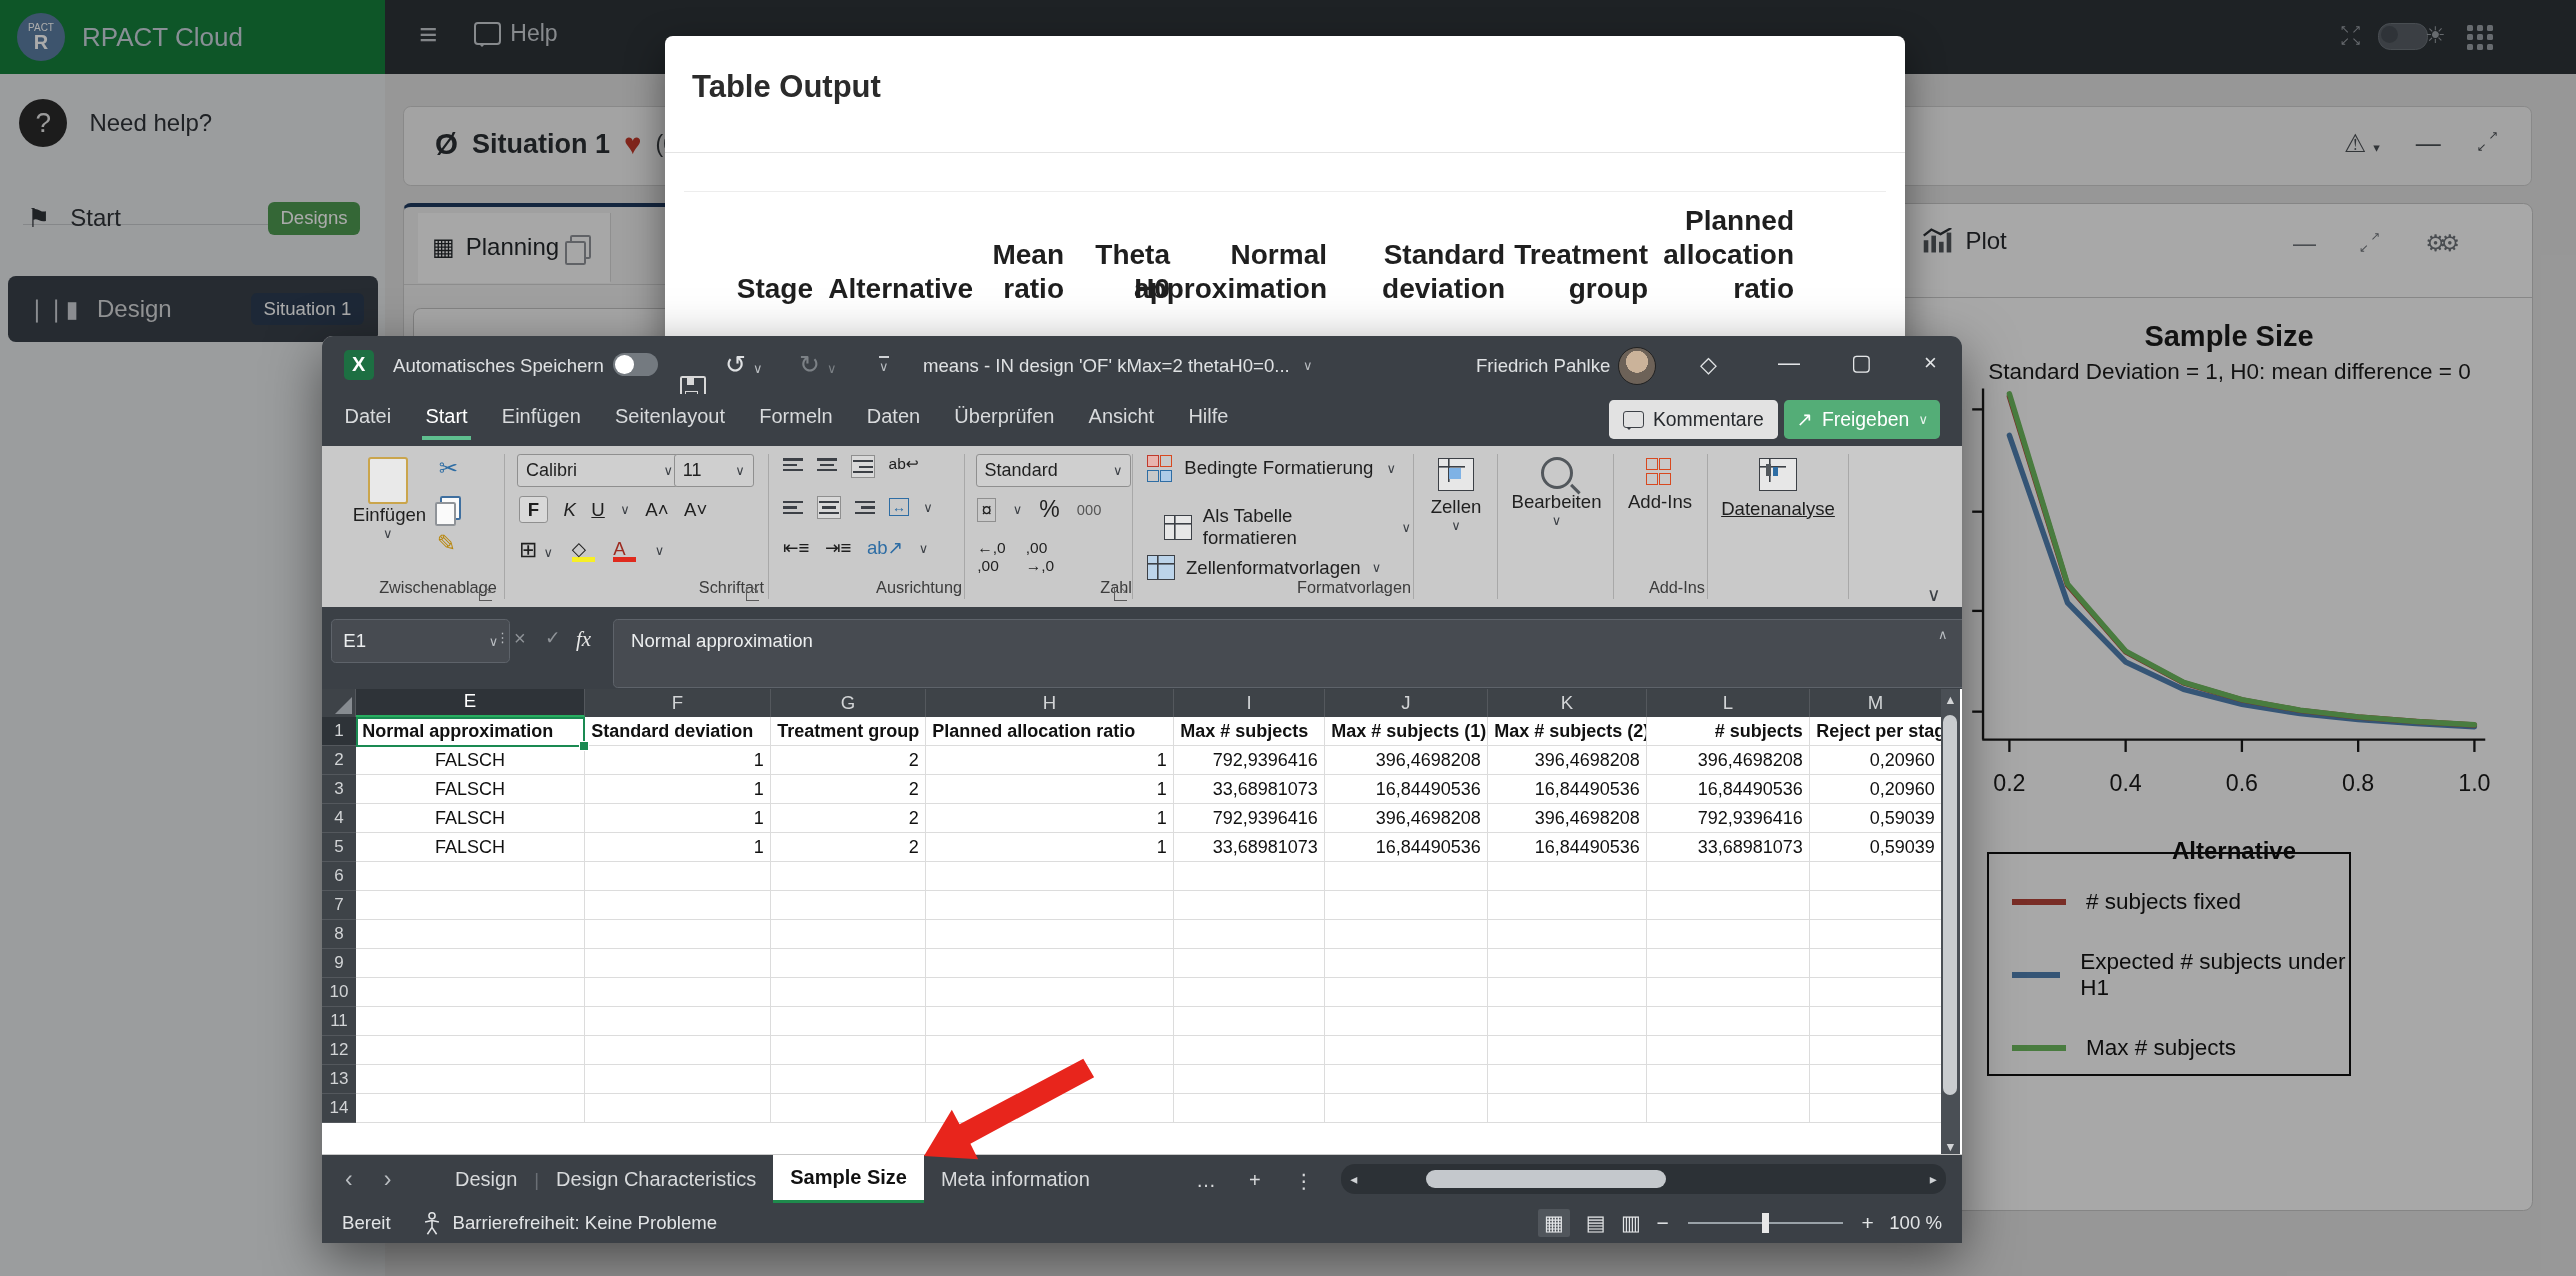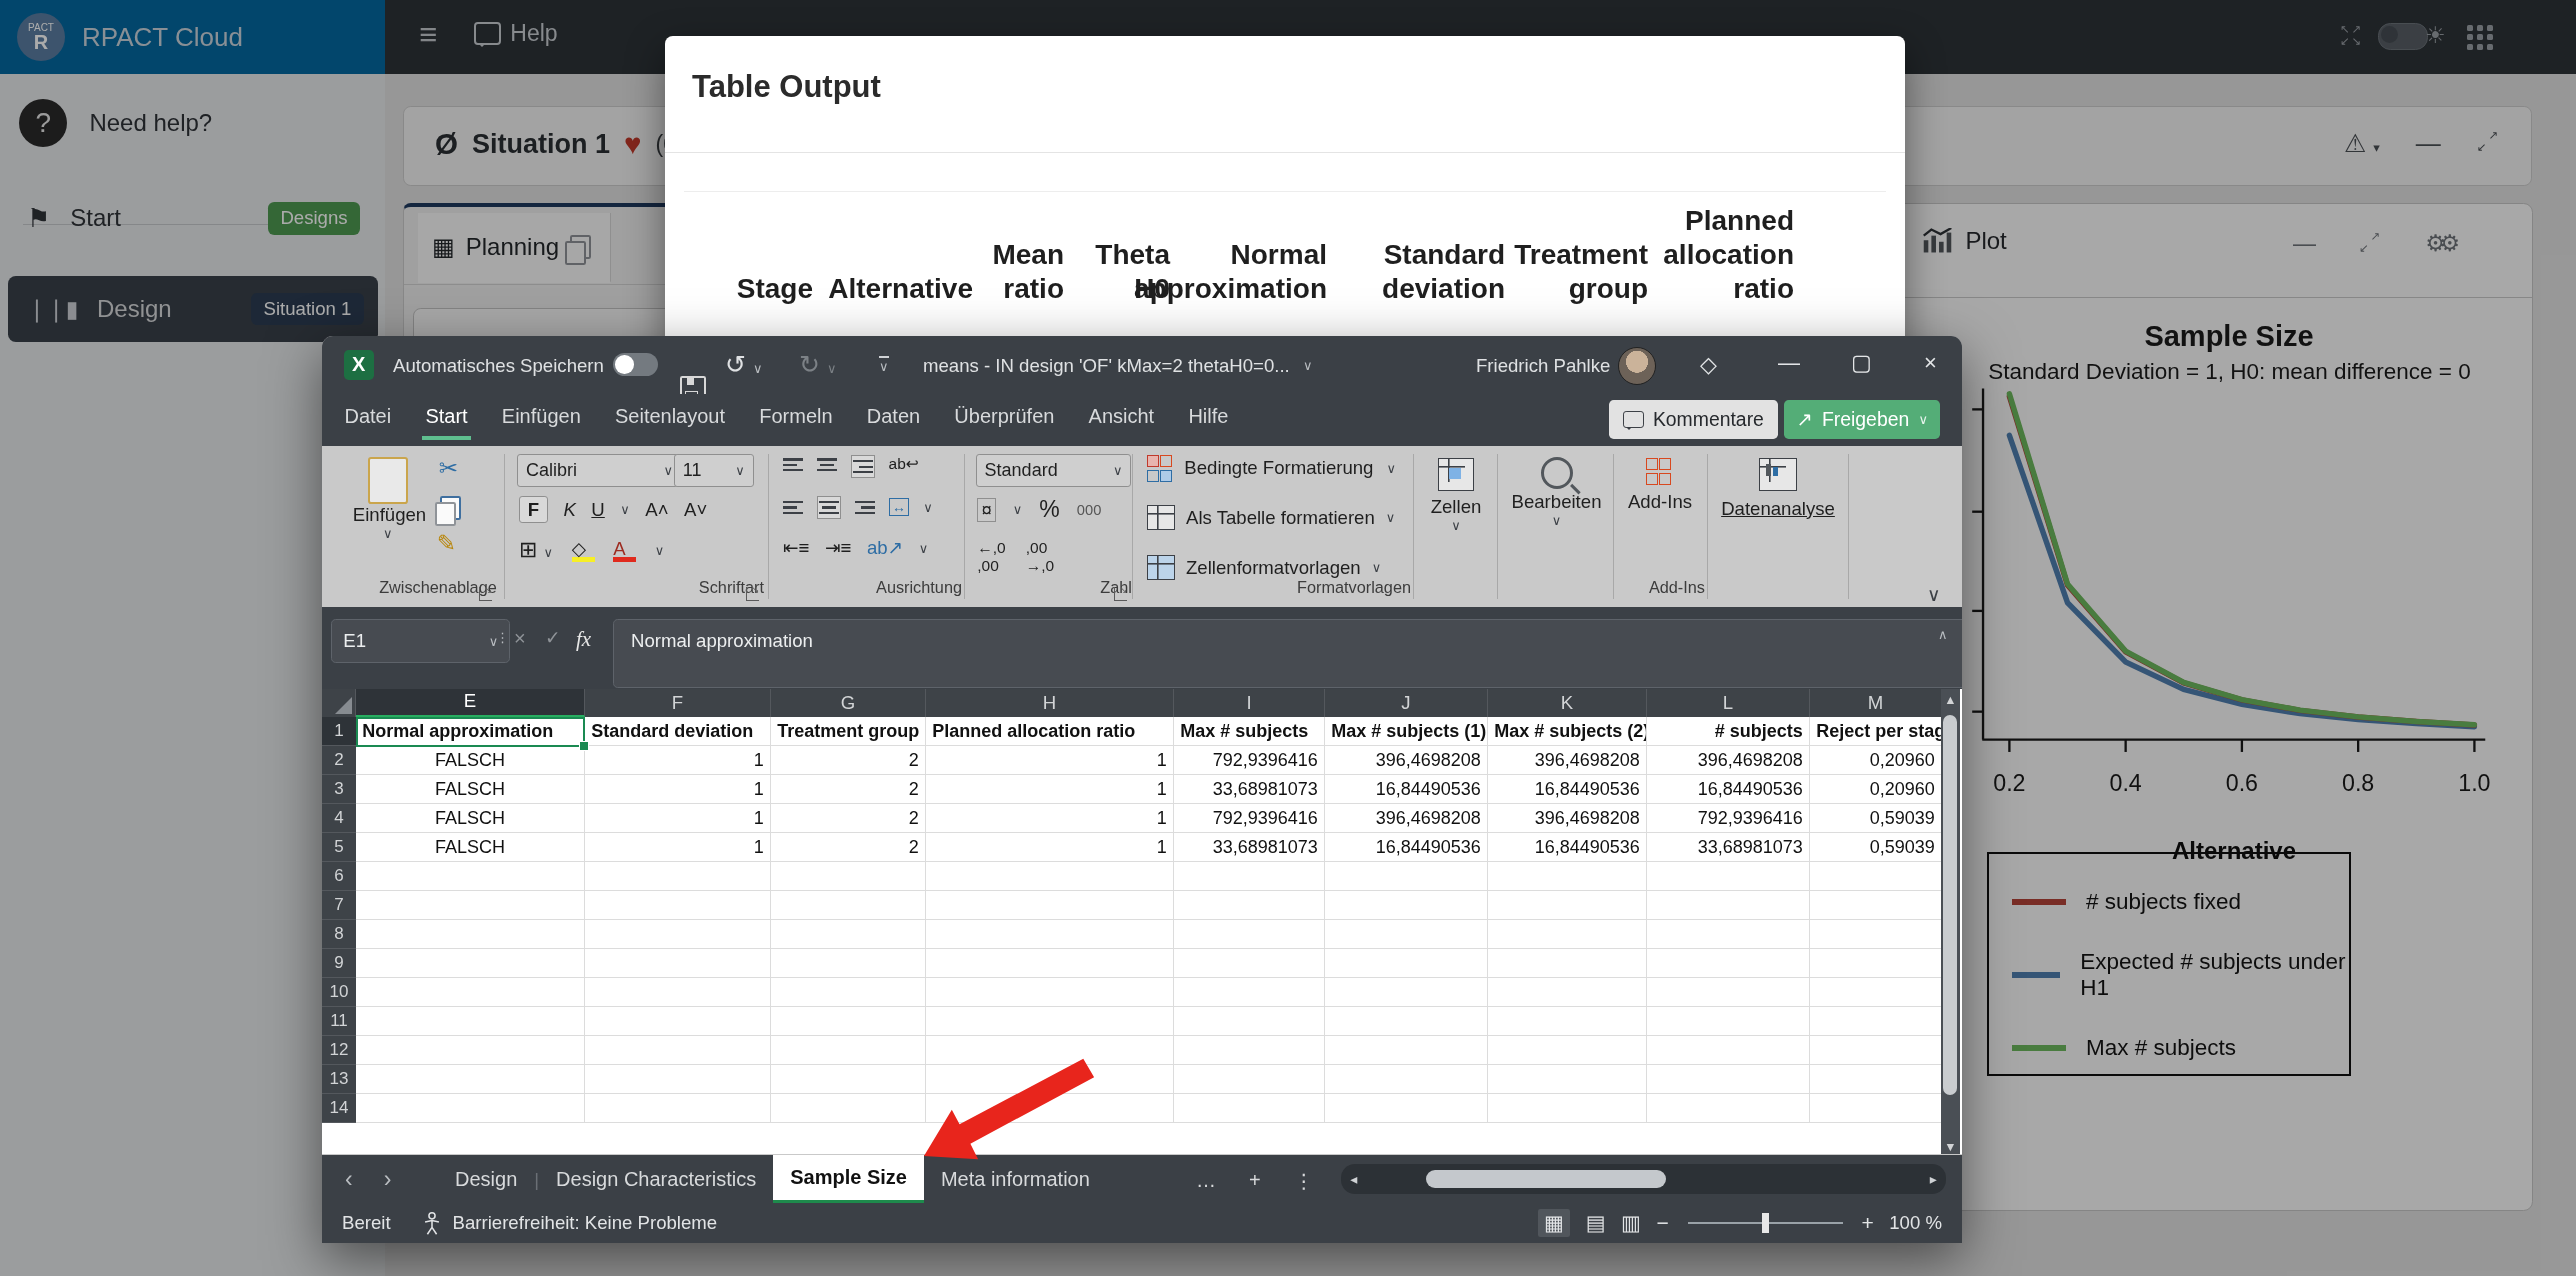--- a/index.html
+++ b/index.html
@@ -1,21 +1,21 @@
 <!DOCTYPE html>
 <html style="font-size:12.4px"><head>
 <meta charset="utf-8">
 <style>
   html,body{margin:0;padding:0;background:#555;}
   #root{position:relative;width:2576px;height:1277px;overflow:hidden;
         font-family:"Liberation Sans",sans-serif;background:#e6e6e6;}
   .abs{position:absolute;}
   
   .topbar{left:0;top:0;width:2576px;height:74px;background:#2e3338;}
-  .brand{left:0;top:0;width:385px;height:74px;background:#0369a1;display:flex;align-items:center;}
+  .brand{left:0;top:0;width:385px;height:74px;background:#15803d;display:flex;align-items:center;}
   .logo{width:48px;height:48px;border-radius:50%;background:#5b7ea3;margin-left:17px;
         display:flex;flex-direction:column;align-items:center;justify-content:center;color:#fff;}
   .logo .sm{font-size:10px;line-height:10px;}
   .logo .big{font-size:20px;font-weight:bold;line-height:18.6px;}
   .brand-name{color:#ccd6df;font-size:26px;margin-left:17px;}
   .hamb{color:#c3c8cd;font-size:31px;left:419px;top:17px;}
   .helpbox{left:474px;top:20px;display:flex;align-items:center;color:#c9ced3;font-size:23px;gap:9.3px;}
   .bubble{width:23px;height:18.6px;border:2.3px solid #c9ced3;border-radius:3.9px;position:relative;}
   .bubble:after{content:'';position:absolute;left:3.1px;bottom:-7px;border:3.9px solid transparent;border-top-color:#c9ced3;}
   .tb-ic{color:#9aa0a6;font-size:23px;top:22px;}
@@ -513,21 +513,21 @@
         <div class="abs" style="left:11px;top:9.3px;display:flex;gap:13px;align-items:center;">
           <span class="sq4">
               <i style="border-color:#c0392b;background:#e8b4ae;"></i>
               <i></i>
               <i style="border-color:#2e6da4;"></i>
               <i style="border-color:#2e6da4;background:#aecbe8;"></i>
             </span>
           <span class="rbt">Bedingte Formatierung</span>
             <span class="chev" style="color:#3c4046;">∨</span>
         </div>
-        <div class="abs" style="left:11px;top:59px;display:flex;gap:11px;align-items:center;">
+        <div class="abs" style="left:28px;top:59px;display:flex;gap:11px;align-items:center;">
           <span class="minigrid"></span>
           <span class="rbt">Als Tabelle formatieren</span>
             <span class="chev" style="color:#3c4046;">∨</span>
         </div>
         <div class="abs" style="left:11px;top:109px;display:flex;gap:11px;align-items:center;">
           <span class="minigrid" style="background-color:#bcd4ea;"></span>
           <span class="rbt">Zellenformatvorlagen</span>
             <span class="chev" style="color:#3c4046;">∨</span>
         </div>
         <div class="grp-label">Formatvorlagen</div>

